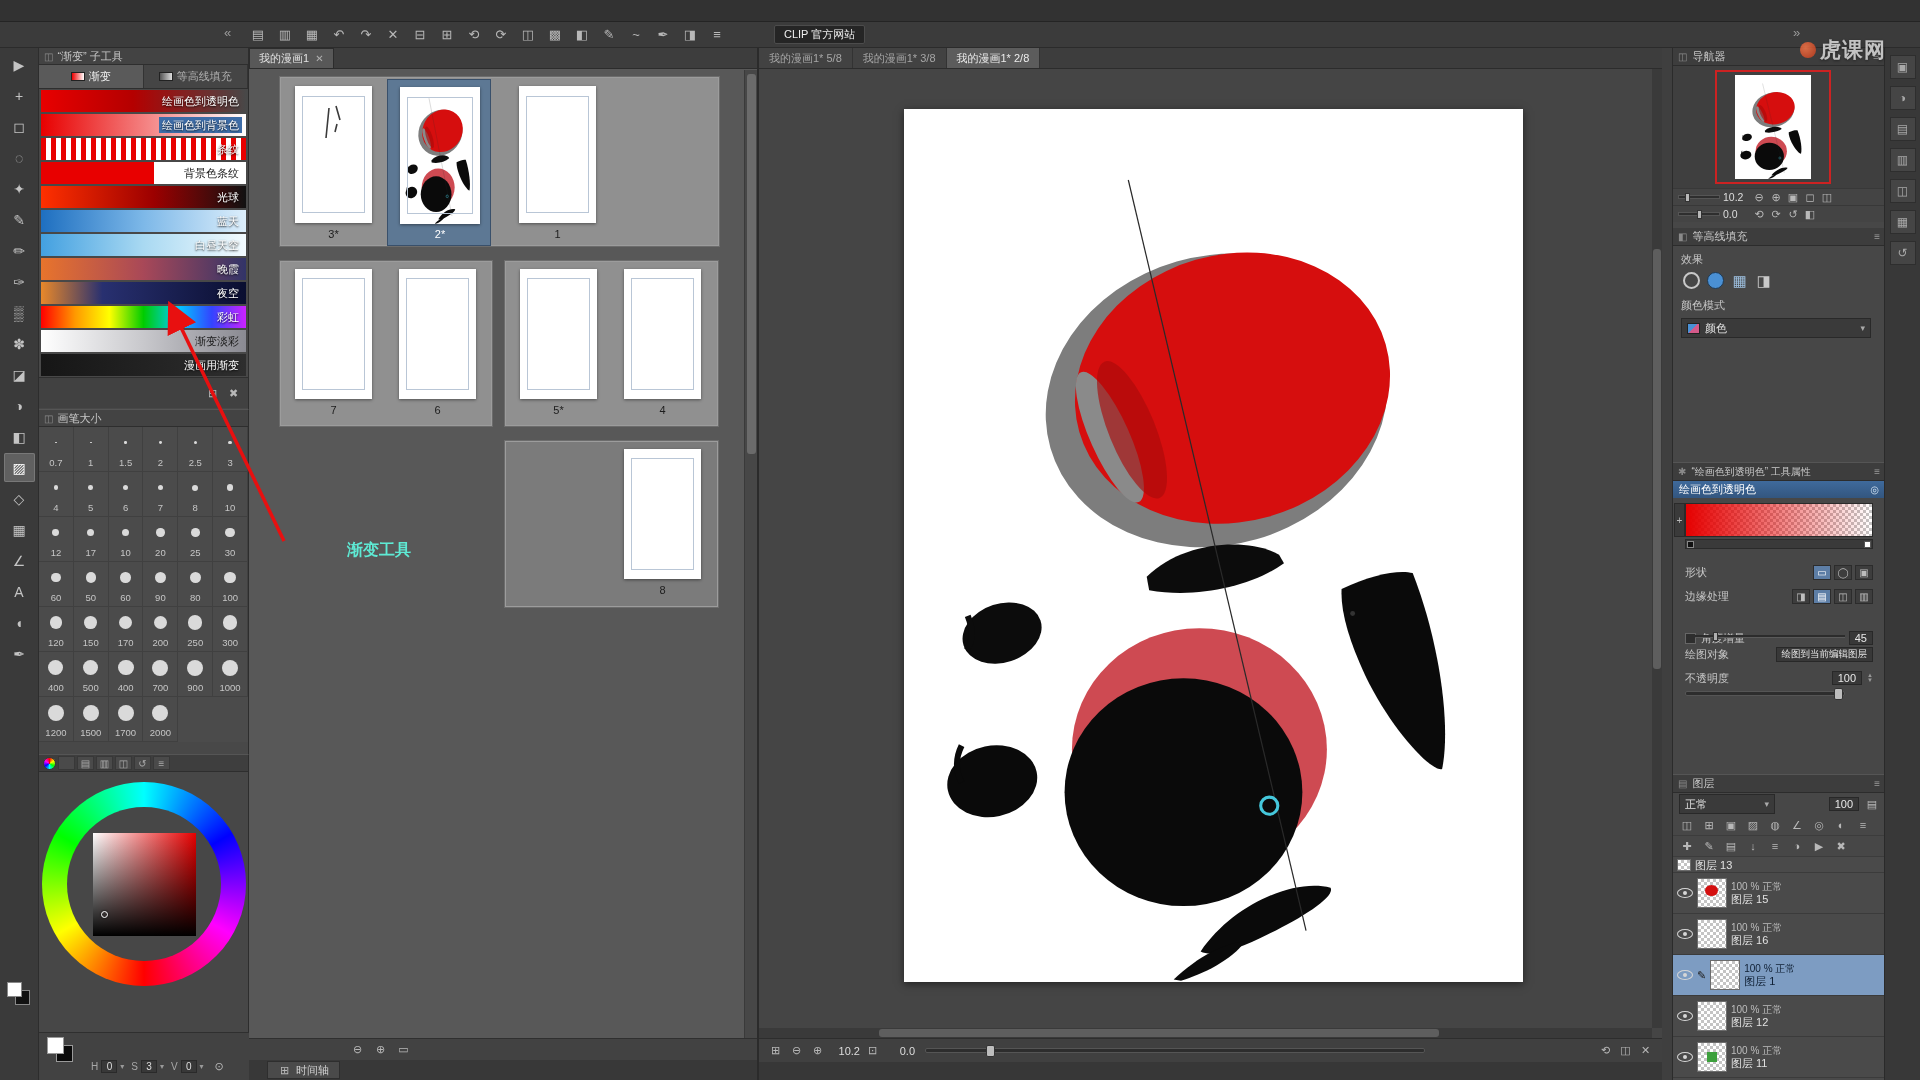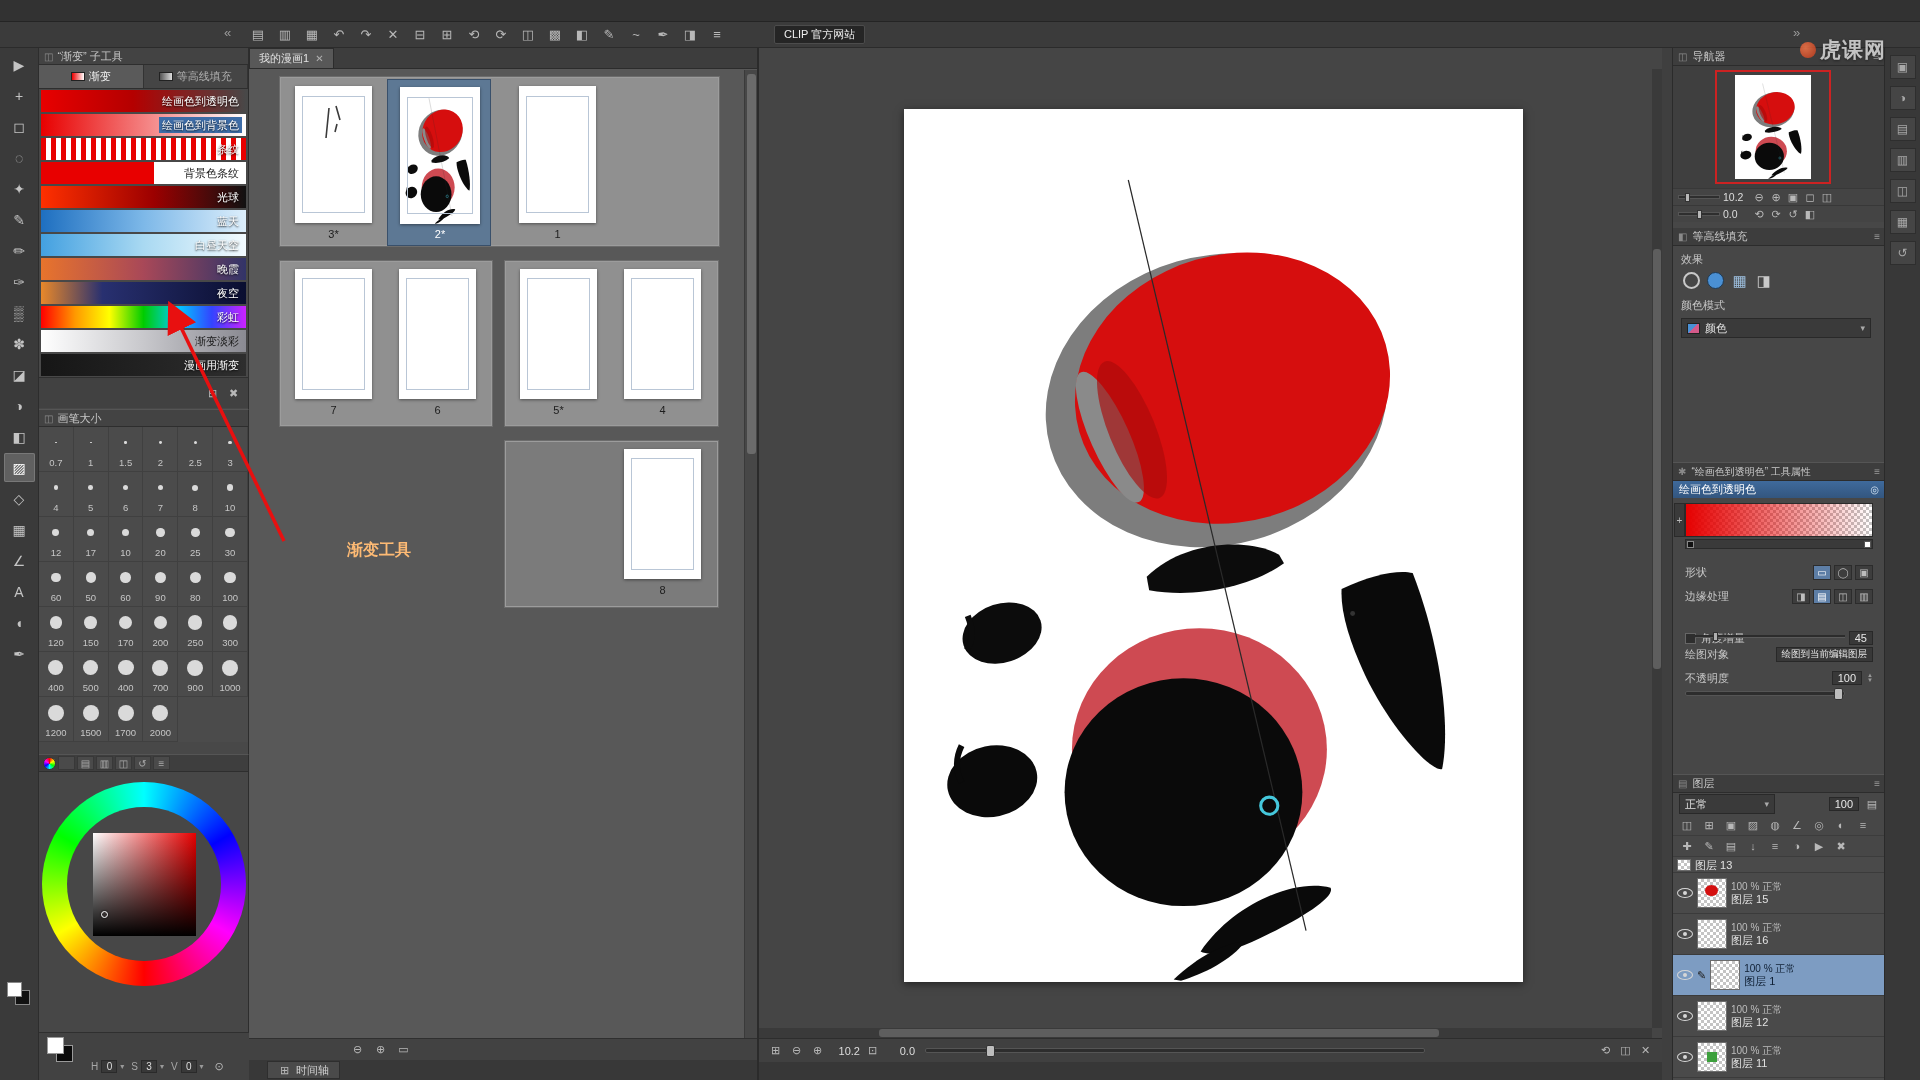--- a/index.html
+++ b/index.html
@@ -170,21 +170,21 @@
   .lrow.thumb-red .lthumb::after{content:"";position:absolute;left:7px;top:6px;width:13px;height:11px;background:#d41010;border-radius:50%}
   .lrow.thumb-green .lthumb::after{content:"";position:absolute;left:9px;top:9px;width:10px;height:10px;background:#3da03d}
   .ltext{display:flex;flex-direction:column;line-height:12px;overflow:hidden}
   .l1{font-size:10px;color:#bdbdbd}
   .l2{font-size:11px;color:#e2e2e2}
 
   #rightstrip{left:1884px;top:48px;width:36px;height:1032px;background:#383838;border-left:1px solid #2a2a2a}
   .rtile{width:26px;height:24px;margin:7px auto 0;background:#454545;border:1px solid #2e2e2e;display:flex;align-items:center;justify-content:center;color:#a8a8a8;font-size:12px;cursor:pointer}
 
   
-  #annot-text{position:absolute;left:347px;top:540px;color:#fdba74;font-size:16px;font-weight:bold;z-index:51;pointer-events:none}
+  #annot-text{position:absolute;left:347px;top:540px;color:#5eead4;font-size:16px;font-weight:bold;z-index:51;pointer-events:none}
   #annot-svg{position:absolute;left:0;top:0;z-index:50;pointer-events:none}
 
   .vdivider{position:absolute;background:#2b2b2b}
 </style>
 </head>
 <body>
 
 <div id="app">
 
   <div id="menubar" class="abs">
@@ -702,20 +702,25 @@
       </span>
   </div>
   <div id="timeline-strip">
     <span id="timeline-tab">
       <span class="ic icsm" style="width:13px">⊞</span>
       <span>时间轴</span>
     </span>
   </div>
 
   <div id="canvas-area" class="abs">
+    <div id="canvas-tabs">
+      <span class="ctab">我的漫画1* 5/8</span>
+      <span class="ctab">我的漫画1* 3/8</span>
+      <span class="ctab sel">我的漫画1* 2/8</span>
+    </div>
     <div id="page" data-fish="">
   <svg viewBox="0 0 505 713" preserveAspectRatio="none">
     <ellipse cx="255" cy="238" rx="141" ry="118" fill="#7d7d7d" transform="rotate(-16 255 238)"></ellipse>
     <ellipse cx="268" cy="228" rx="130" ry="109" fill="#d60e0e" transform="rotate(-16 268 228)"></ellipse>
     <ellipse cx="168" cy="268" rx="16" ry="58" fill="#8a8a8a" transform="rotate(-24 168 268)"></ellipse>
     <ellipse cx="186" cy="262" rx="19" ry="60" fill="#aa0a0a" opacity="0.65" transform="rotate(-22 186 262)"></ellipse>
     <path d="M198 382 C 228 352, 282 350, 306 364 L 310 371 C 284 390, 238 400, 200 393 Z" fill="#0c0c0c"></path>
     <ellipse cx="80" cy="428" rx="33" ry="24" fill="#0c0c0c" transform="rotate(-18 80 428)"></ellipse>
     <path d="M52 414 C 56 424, 57 434, 51 442" stroke="#0c0c0c" stroke-width="5" fill="none"></path>
     <path d="M357 392 C 382 380, 404 376, 415 379 C 438 438, 446 506, 439 539 C 431 542, 398 508, 376 462 C 363 434, 356 410, 357 392 Z" fill="#0a0a0a"></path>

